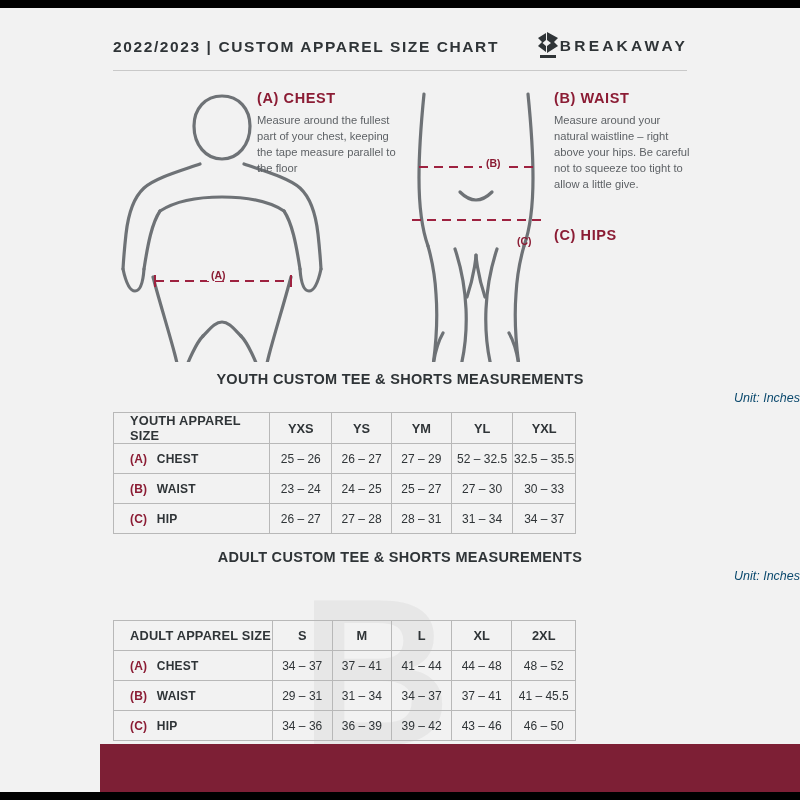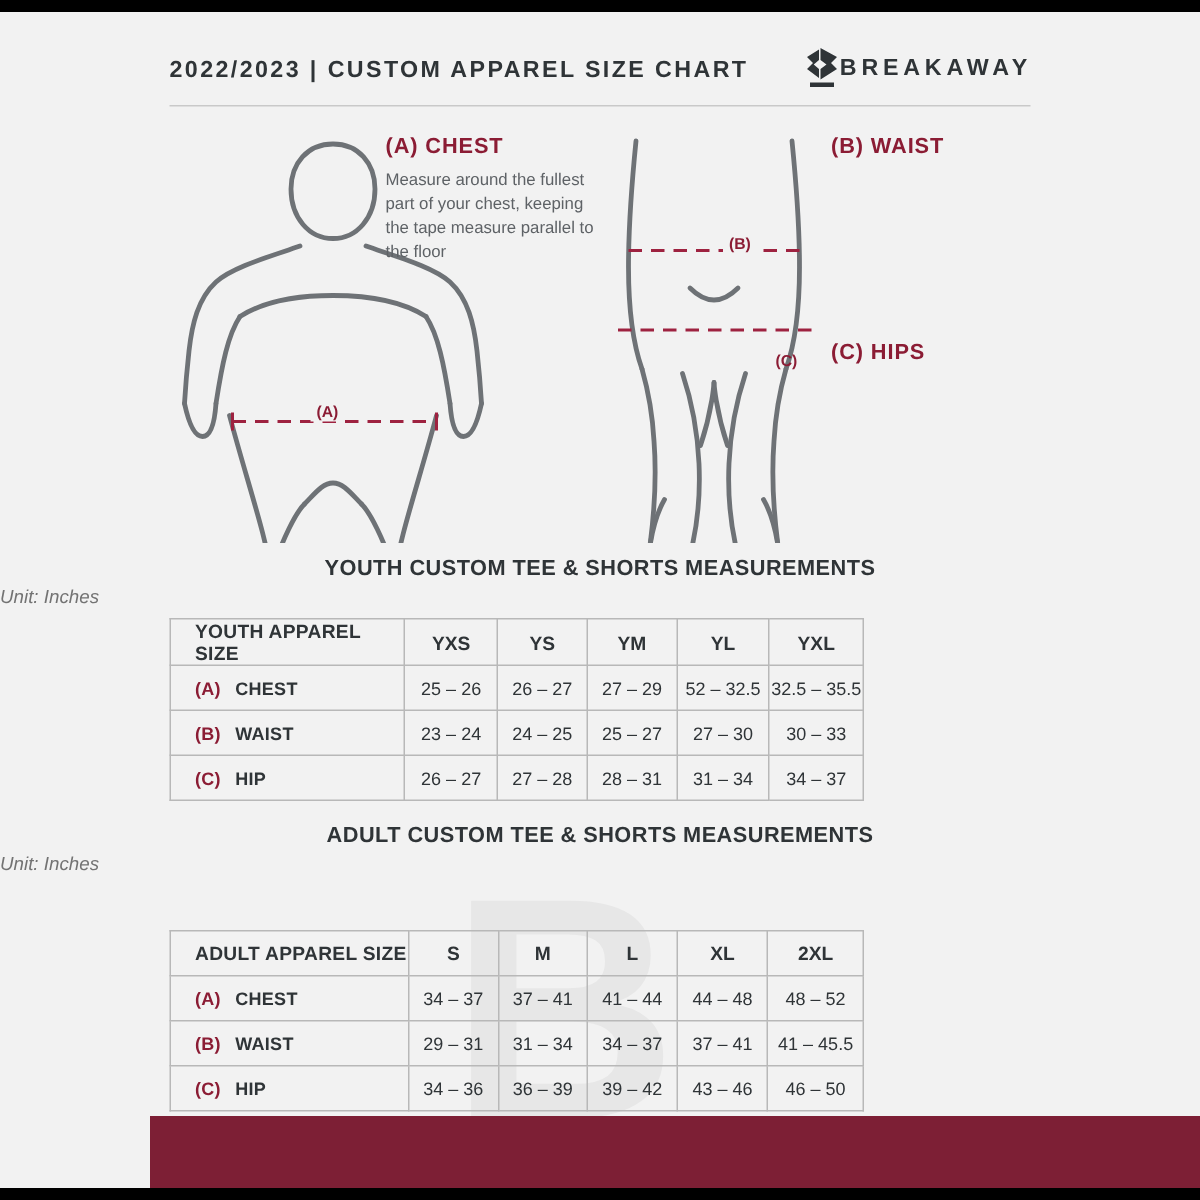--- a/index.html
+++ b/index.html
@@ -117,24 +117,24 @@
     width: 800px;
     text-align: center;
     font-size: 14.5px;
     font-weight: bold;
     letter-spacing: 0.3px;
     color: #2f3437;
   }
   .sec-unit {
     position: absolute;
     width: 800px;
-    text-align: left;
+    text-align: right;
     font-size: 12.5px;
     font-style: italic;
-    color: #737373;
+    color: #0c4a6e;
   }
 
   
   table.size {
     position: absolute;
     border-collapse: collapse;
     width: 463px;
     left: 113px;
     background: transparent;
   }
@@ -245,20 +245,21 @@
       <div class="figlabel" style="left:482px; top:85px; background:#f2f2f2; padding:0 4px;">(B)</div>
       <div class="figlabel" style="left:517px; top:163px;">(C)</div>
 
       <div class="note-a">
         <div class="note-head">(A) CHEST</div>
         <div class="note-body">Measure around the fullest part of your chest, keeping the tape measure parallel to the floor</div>
       </div>
 
       <div class="note-b">
         <div class="note-head">(B) WAIST</div>
+        <div class="note-body">Measure around your natural waistline – right above your hips. Be careful not to squeeze too tight to allow a little give.</div>
       </div>
 
       <div class="note-c">
         <div class="note-head">(C) HIPS</div>
       </div>
     </div>
 
     <div class="sec-title" style="top:363px;">YOUTH CUSTOM TEE &amp; SHORTS MEASUREMENTS</div>
     <div class="sec-unit" style="top:383px;">Unit: Inches</div>
 

